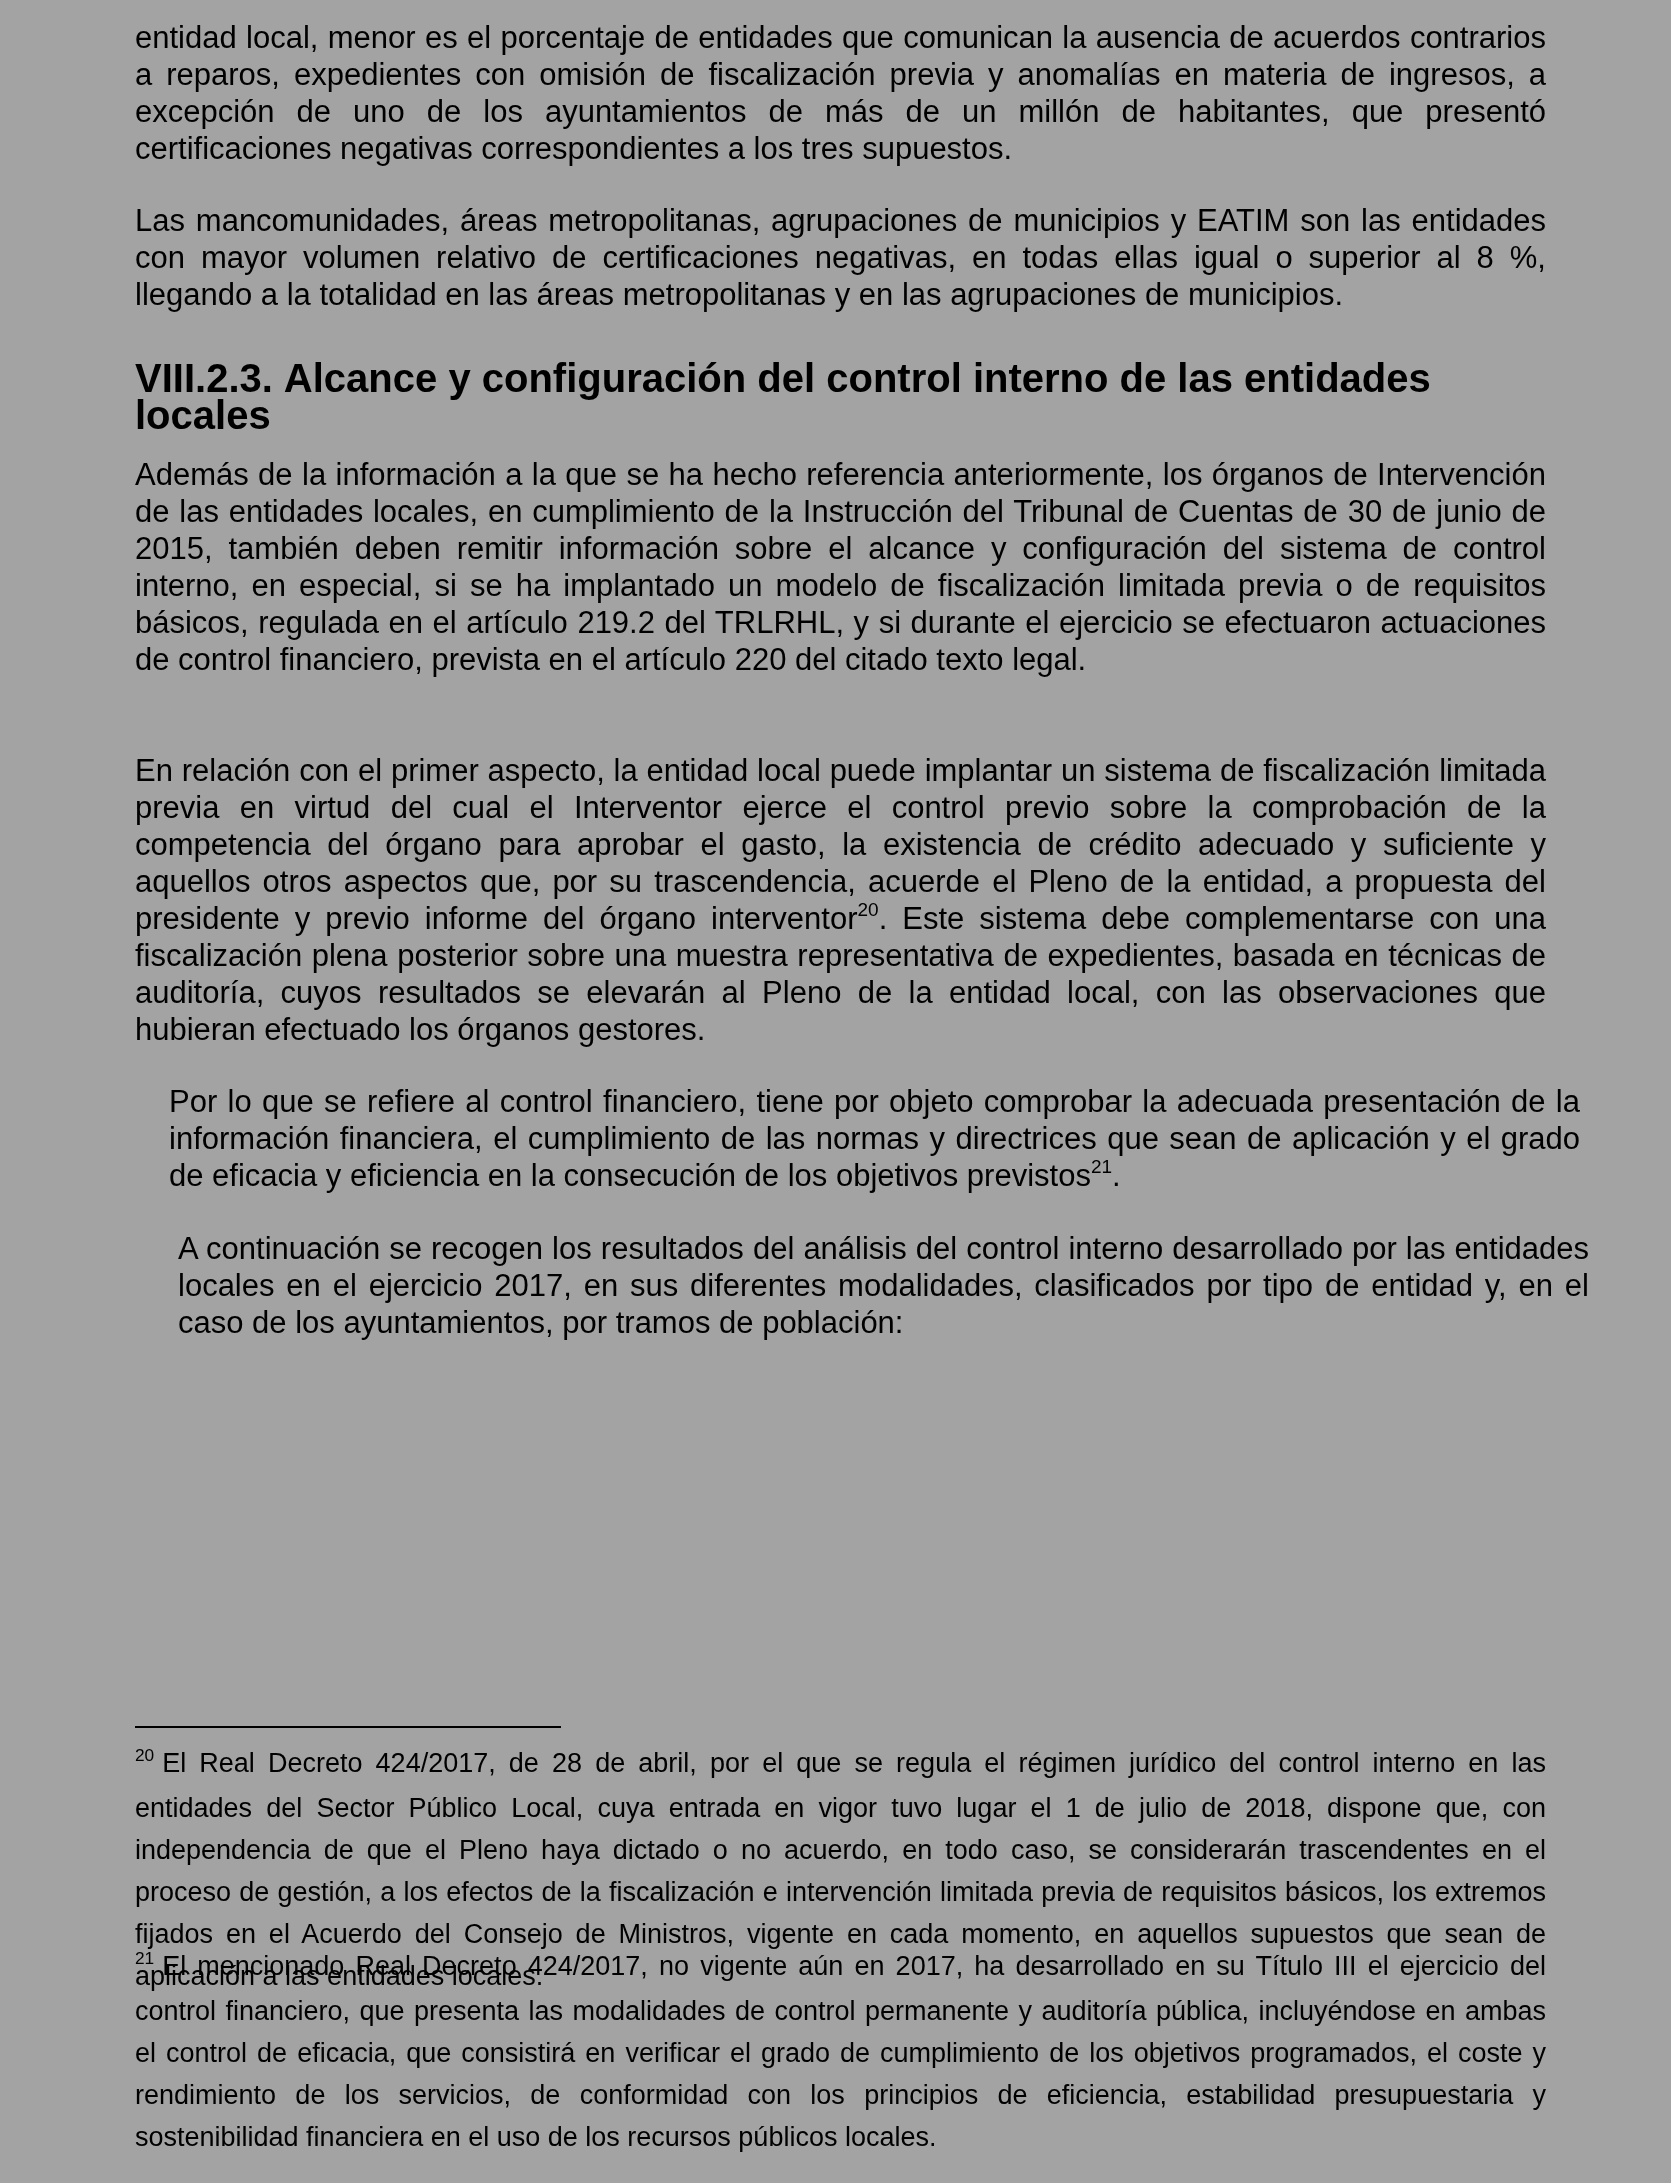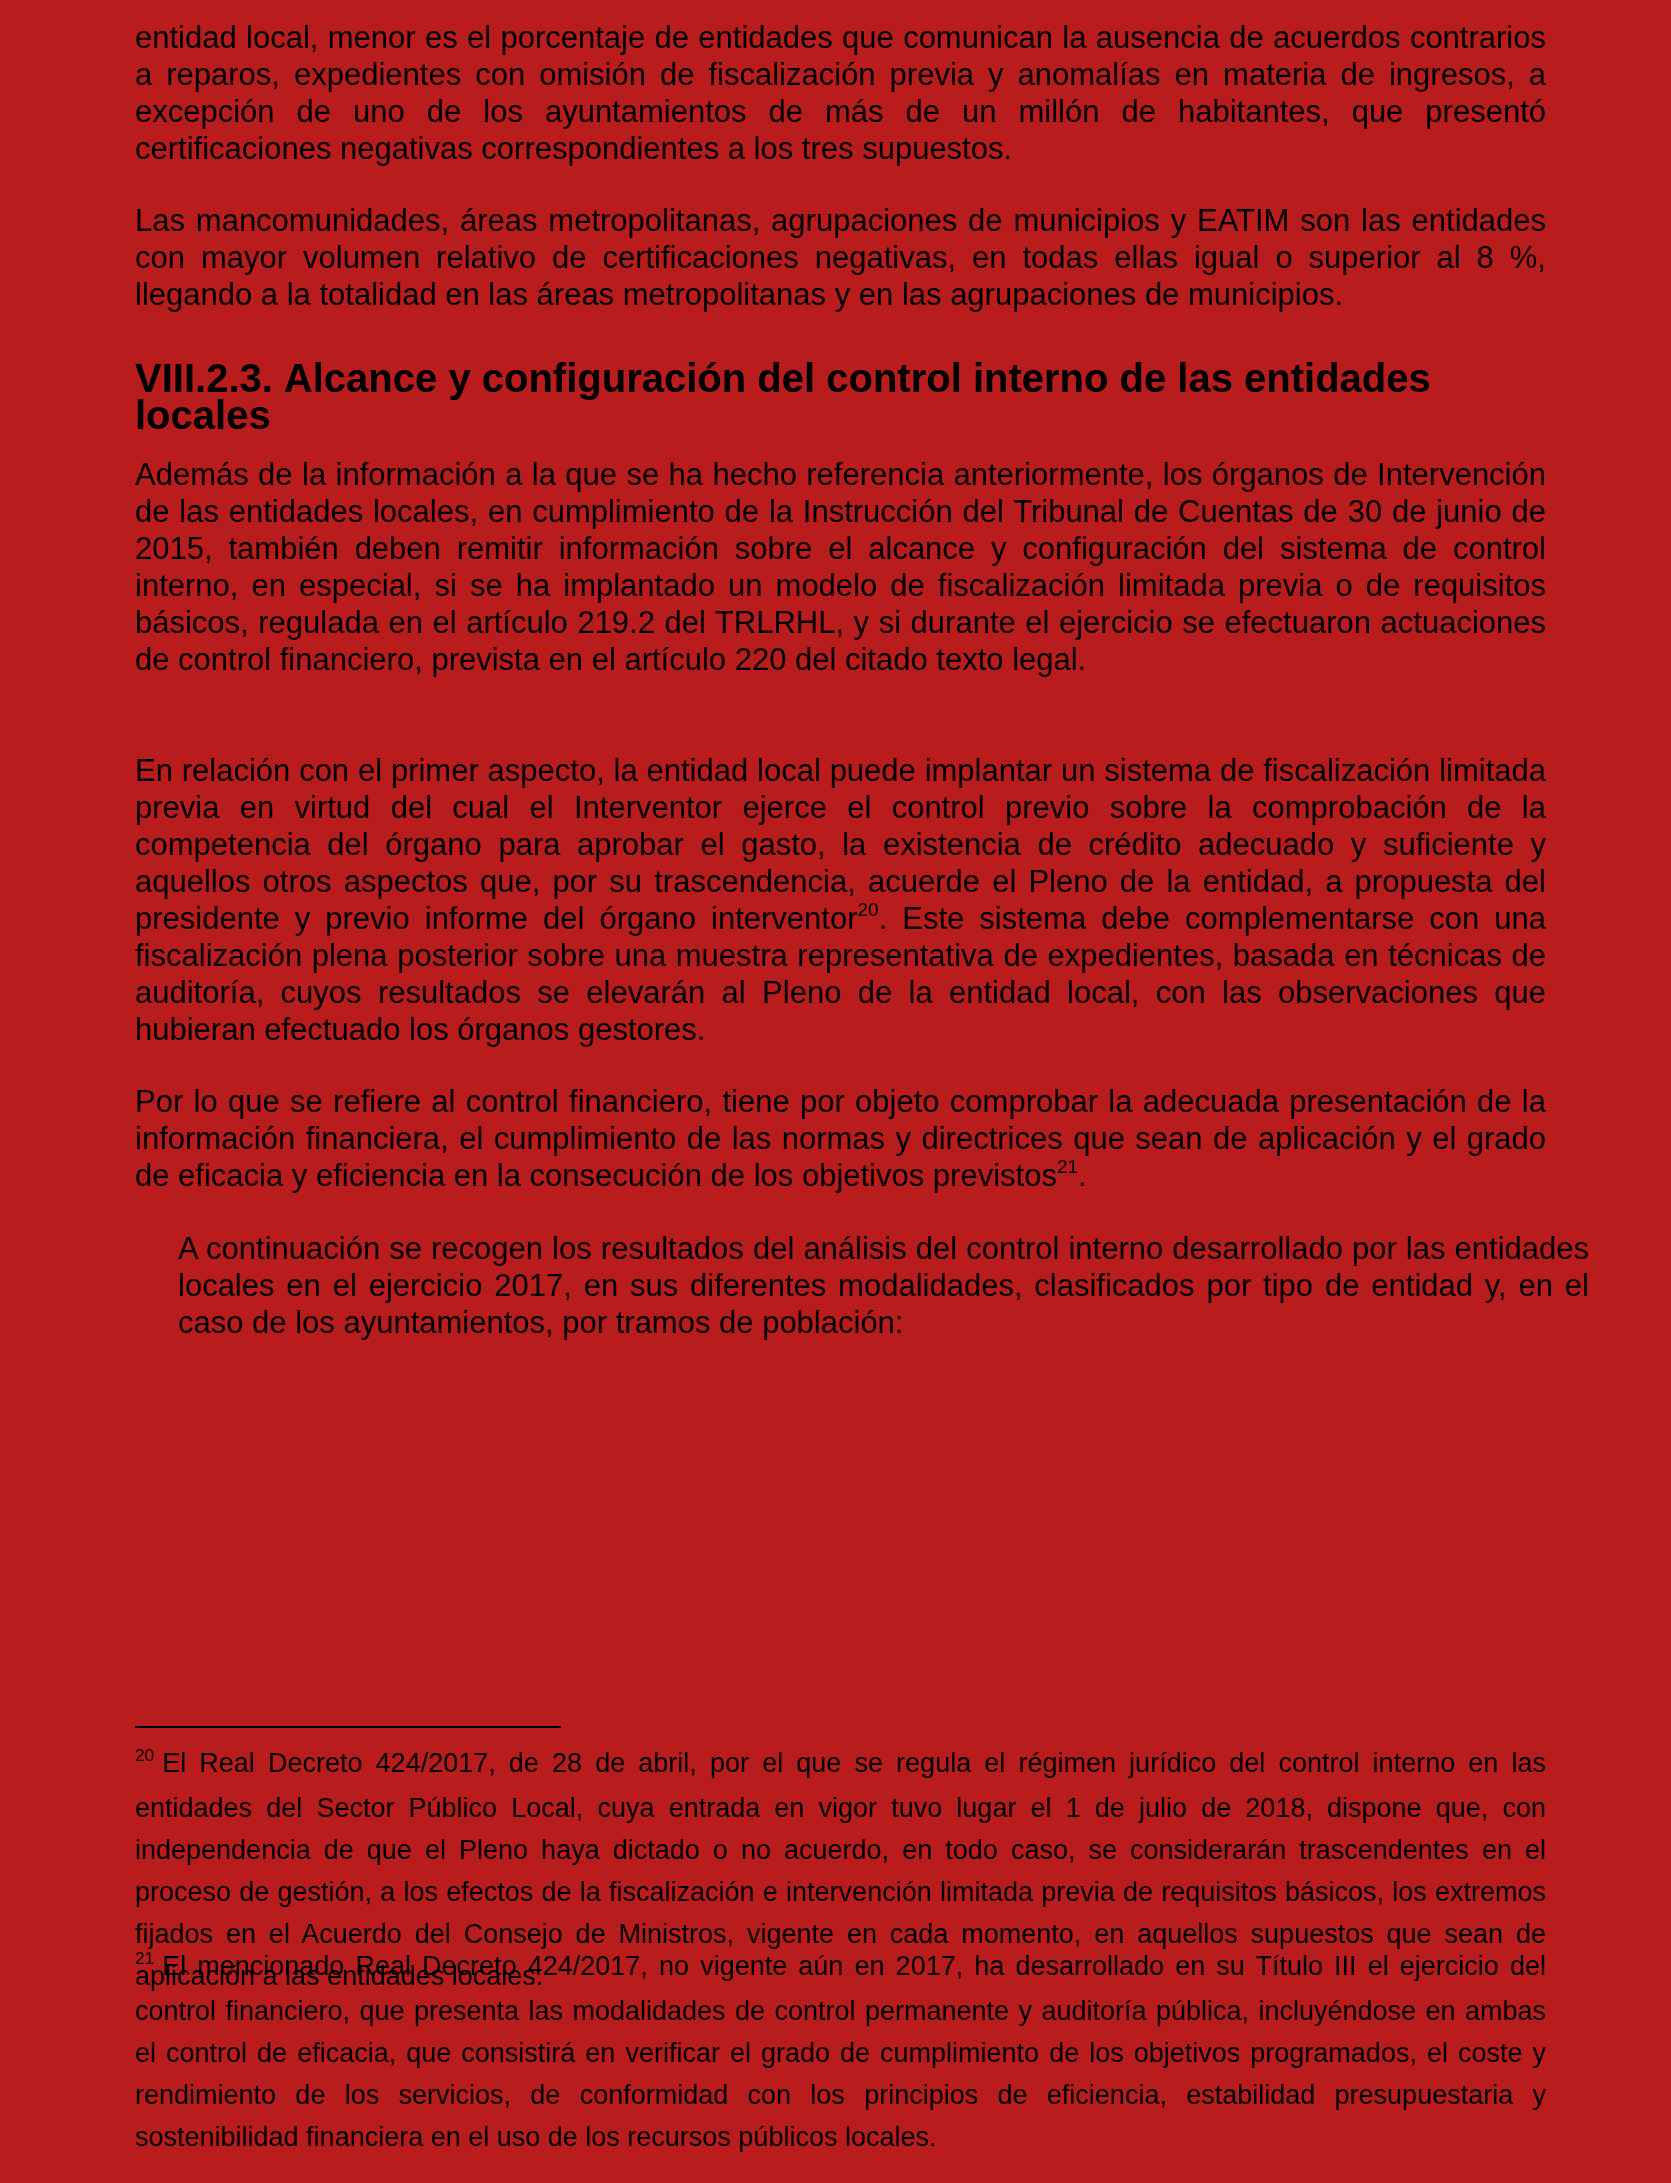--- a/index.html
+++ b/index.html
@@ -1,17 +1,17 @@
 <!DOCTYPE html>
 <html style="font-size:12.6px"><head>
 <meta charset="utf-8">
 <style>
   html, body { margin: 0; padding: 0; background: #ffffff; }
   body { width: 1672px; height: 2183px; position: relative; overflow: hidden; color: #000000; }
-  .page { position: absolute; left: 0; top: 0; width: 1672px; height: 2183px; background: #b91c1c; }
+  .page { position: absolute; left: 0; top: 0; width: 1672px; height: 2183px; background: #a3a3a3; }
   .para {
     position: absolute; left: 135px; width: 1411px;
     font-family: "Liberation Sans", sans-serif;
     font-size: 31px; line-height: 37px;
     text-align: justify; margin: 0;
   }
   .heading {
     position: absolute; left: 135px; width: 1411px;
     font-family: "Liberation Sans", sans-serif;
     font-size: 40px; line-height: 37px; font-weight: bold; margin: 0;
@@ -37,21 +37,21 @@
   <p class="para" style="top:202px;">Las mancomunidades, áreas metropolitanas, agrupaciones de municipios y EATIM son las entidades con mayor volumen relativo de certificaciones negativas, en todas ellas igual o superior al 8 %, llegando a la totalidad en las áreas metropolitanas y en las agrupaciones de municipios.</p>
 
   <h2 class="heading" style="top:360px;">
     <span class="num">VIII.2.3.</span><span>Alcance y configuración del control interno de las entidades locales</span>
   </h2>
 
   <p class="para" style="top:456px;">Además de la información a la que se ha hecho referencia anteriormente, los órganos de Intervención de las entidades locales, en cumplimiento de la Instrucción del Tribunal de Cuentas de 30 de junio de 2015, también deben remitir información sobre el alcance y configuración del sistema de control interno, en especial, si se ha implantado un modelo de fiscalización limitada previa o de requisitos básicos, regulada en el artículo 219.2 del TRLRHL, y si durante el ejercicio se efectuaron actuaciones de control financiero, prevista en el artículo 220 del citado texto legal.</p>
 
   <p class="para" style="top:752px;"><span>En relación con el primer aspecto, la entidad local puede implantar un sistema de fiscalización limitada previa en virtud del cual el Interventor ejerce el control previo sobre la comprobación de la competencia del órgano para aprobar el gasto, la existencia de crédito adecuado y suficiente y aquellos otros aspectos que, por su trascendencia, acuerde el Pleno de la entidad, a propuesta del presidente y previo informe del órgano interventor</span><sup class="fnref">20</sup><span>. Este sistema debe complementarse con una fiscalización plena posterior sobre una muestra representativa de expedientes, basada en técnicas de auditoría, cuyos resultados se elevarán al Pleno de la entidad local, con las observaciones que hubieran efectuado los órganos gestores.</span></p>
 
-  <p class="para" style="top:1083px;"><span>Por lo que se refiere al control financiero, tiene por objeto comprobar la adecuada presentación de la información financiera, el cumplimiento de las normas y directrices que sean de aplicación y el grado de eficacia y eficiencia en la consecución de los objetivos previstos</span><sup class="fnref">21</sup><span>.</span></p>
+  <p class="para" style="top:1083px;margin-left:34px;"><span>Por lo que se refiere al control financiero, tiene por objeto comprobar la adecuada presentación de la información financiera, el cumplimiento de las normas y directrices que sean de aplicación y el grado de eficacia y eficiencia en la consecución de los objetivos previstos</span><sup class="fnref">21</sup><span>.</span></p>
 
   <p class="para" style="top:1230px;margin-left:43px;">A continuación se recogen los resultados del análisis del control interno desarrollado por las entidades locales en el ejercicio 2017, en sus diferentes modalidades, clasificados por tipo de entidad y, en el caso de los ayuntamientos, por tramos de población:</p>
 
   <div class="separator"></div>
 
   <p class="footnote" style="top:1742px;"><span class="fnmark">20</span><span>El Real Decreto 424/2017, de 28 de abril, por el que se regula el régimen jurídico del control interno en las entidades del Sector Público Local, cuya entrada en vigor tuvo lugar el 1 de julio de 2018, dispone que, con independencia de que el Pleno haya dictado o no acuerdo, en todo caso, se considerarán trascendentes en el proceso de gestión, a los efectos de la fiscalización e intervención limitada previa de requisitos básicos, los extremos fijados en el Acuerdo del Consejo de Ministros, vigente en cada momento, en aquellos supuestos que sean de aplicación a las entidades locales.</span></p>
 
   <p class="footnote" style="top:1945px;"><span class="fnmark">21</span><span>El mencionado Real Decreto 424/2017, no vigente aún en 2017, ha desarrollado en su Título III el ejercicio del control financiero, que presenta las modalidades de control permanente y auditoría pública, incluyéndose en ambas el control de eficacia, que consistirá en verificar el grado de cumplimiento de los objetivos programados, el coste y rendimiento de los servicios, de conformidad con los principios de eficiencia, estabilidad presupuestaria y sostenibilidad financiera en el uso de los recursos públicos locales.</span></p>
 
 </div>

